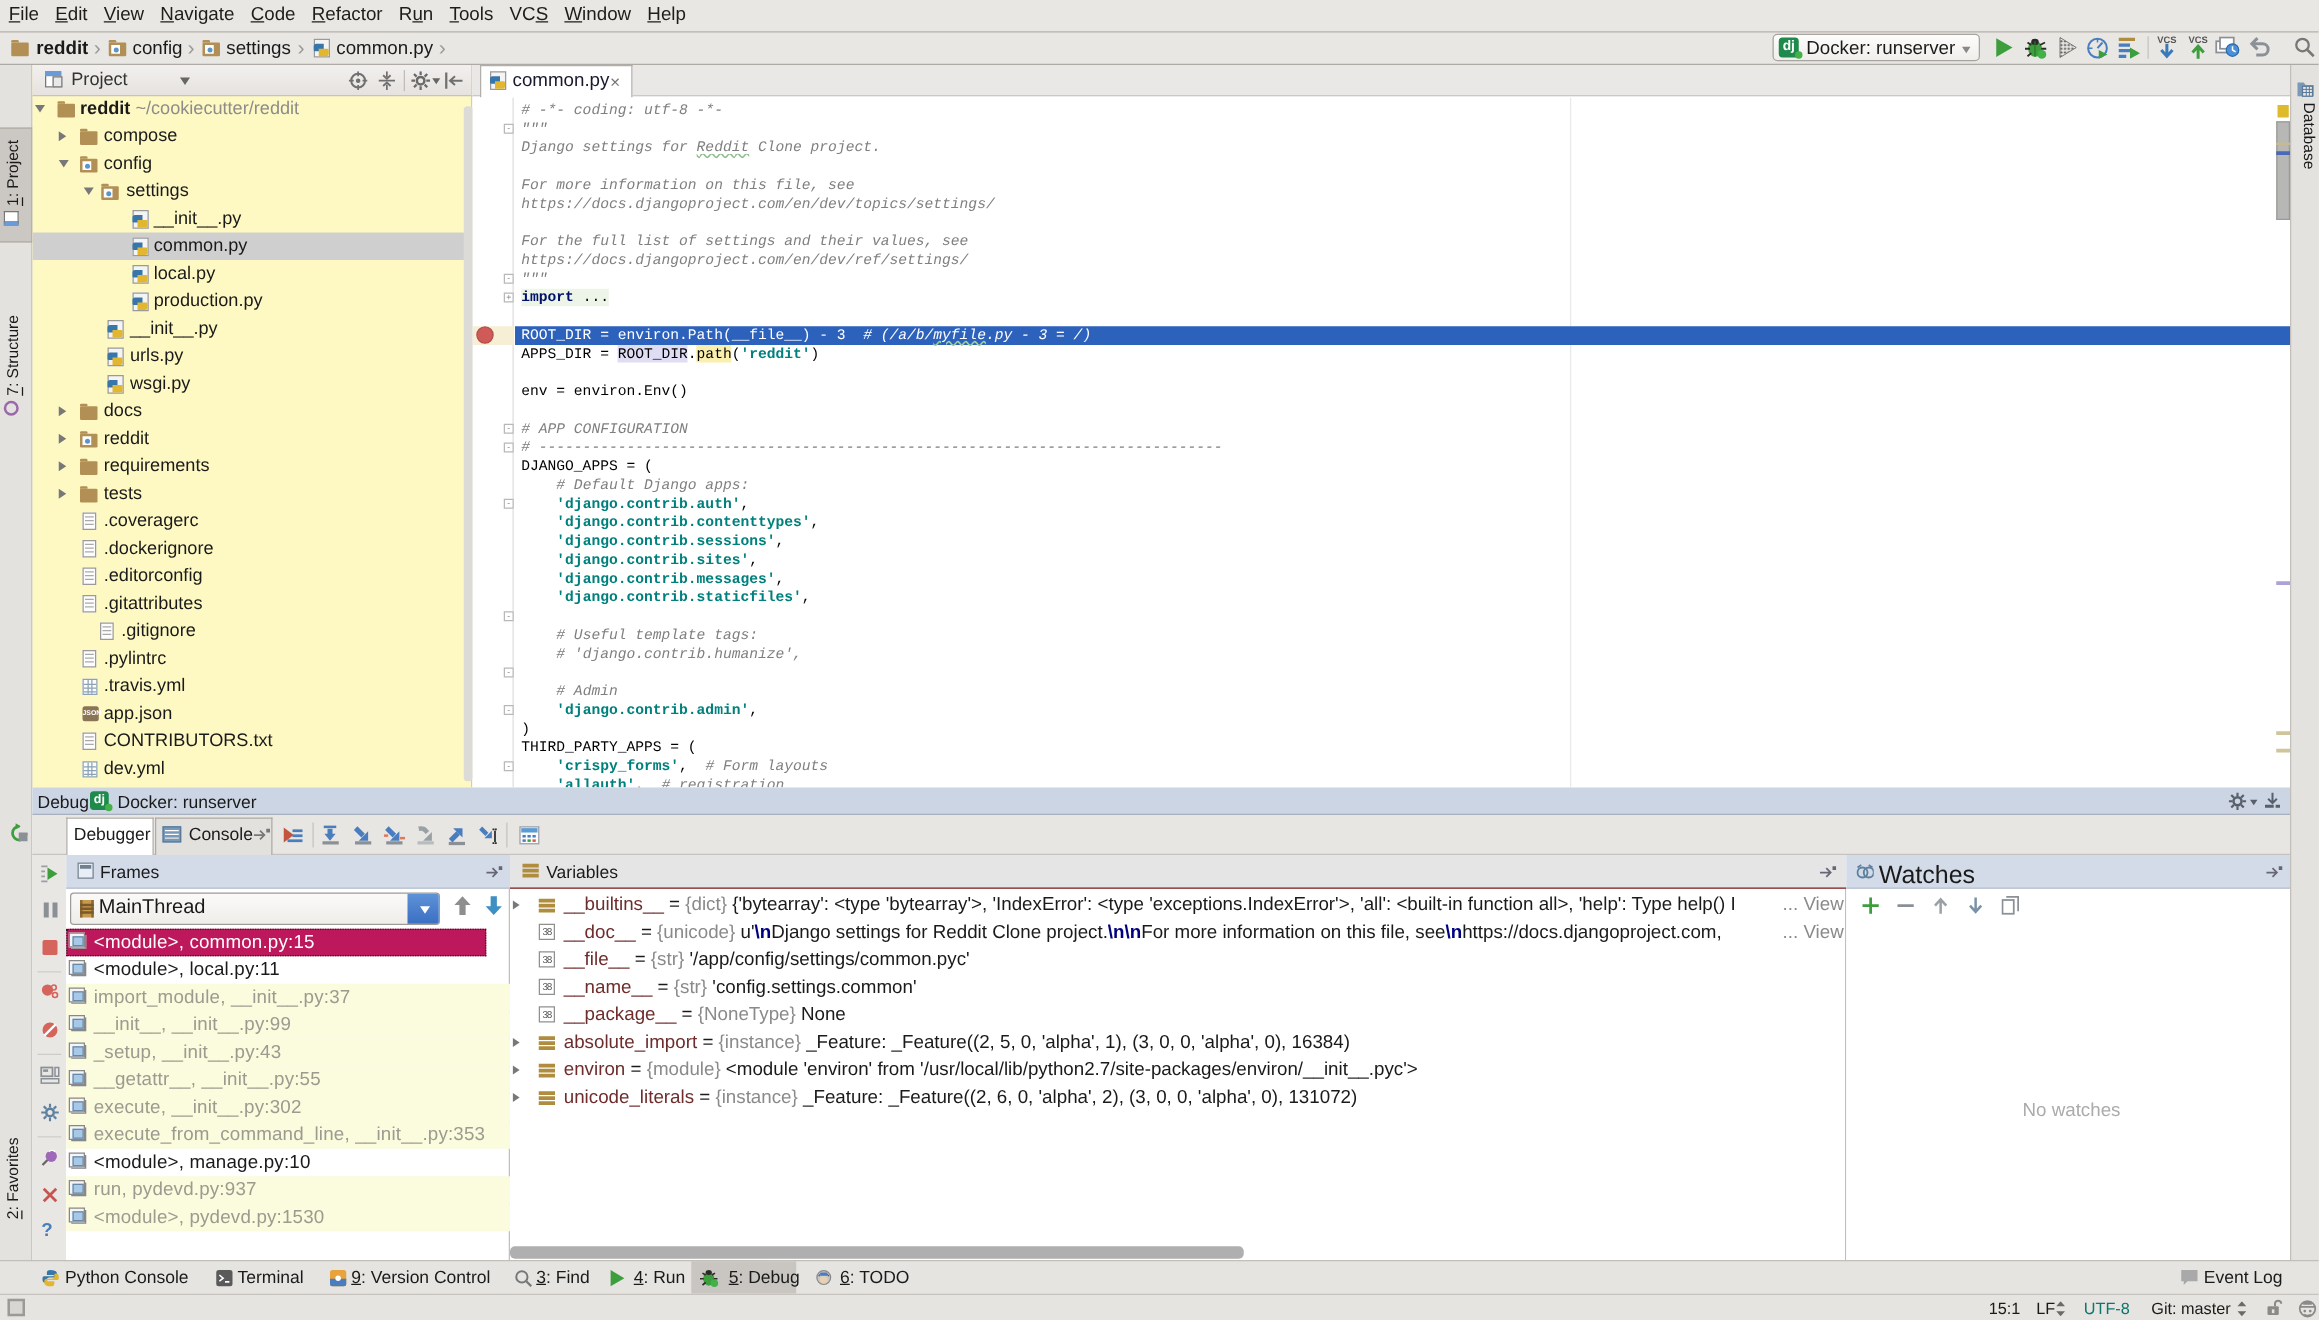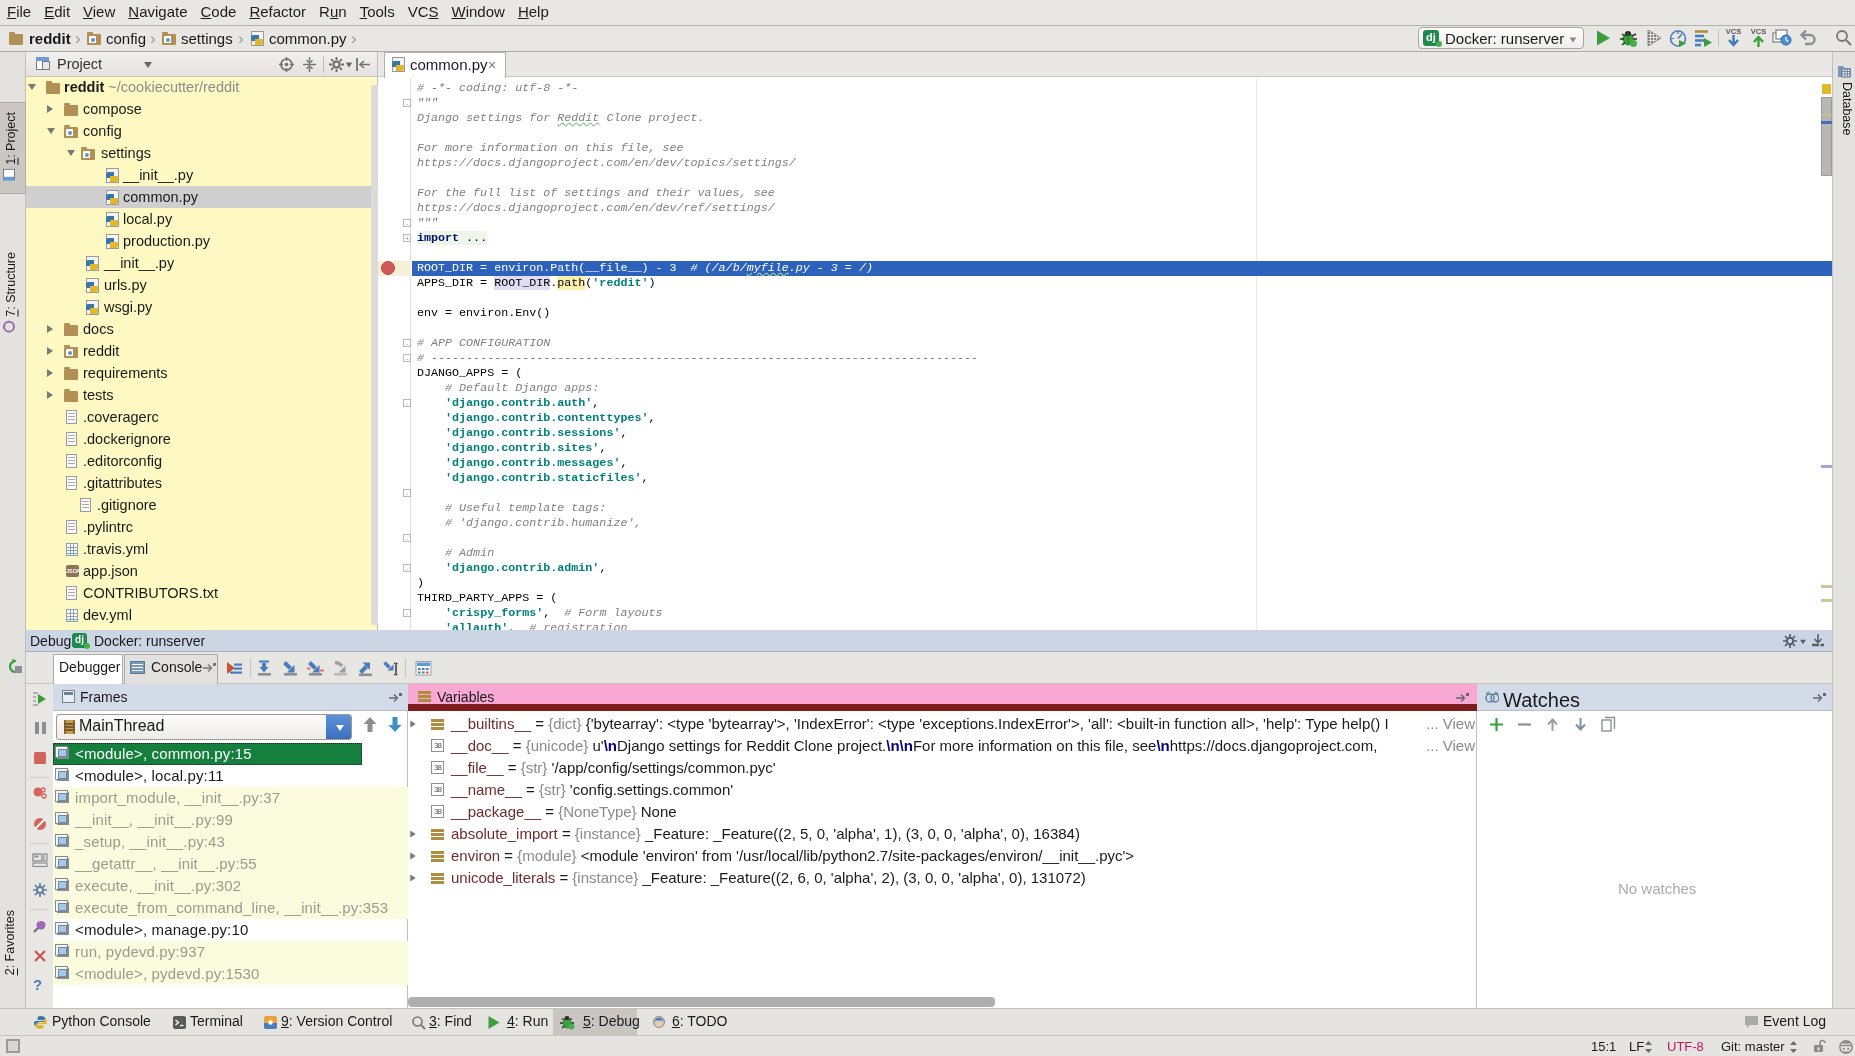--- a/index.html
+++ b/index.html
@@ -402,21 +402,21 @@
 <span style="position:absolute;left:22px;top:2px;font-size:16px">MainThread</span>
 <span style="position:absolute;right:0;top:0;width:25px;height:24px;background:linear-gradient(#5E92D8,#3B6FC2);border-radius:0 2px 2px 0"></span>
 <span class="tri-d" style="position:absolute;right:7px;top:10px;border-top-color:#fff"></span>
 </div>
 <svg style="position:absolute;left:310px;top:32px" width="14" height="17" viewBox="0 0 14 17">
         <path d="M7 1 13.5 8H9.5v8h-5V8H.5z" fill="#8E8E8E"></path>
       </svg>
 <svg style="position:absolute;left:335px;top:32px" width="14" height="17" viewBox="0 0 14 17">
         <path d="M7 16 .5 9h4V1h5v8h4z" fill="#3E8FC4"></path>
       </svg>
-<div class="row22" style="left:0;top:59px;width:309px;background:#15803d;outline:1px dotted #222;outline-offset:-1px;color:#fff;font-size:15px;letter-spacing:0.15px">
+<div class="row22" style="left:0;top:59px;width:336px;background:#be185d;outline:1px dotted #222;outline-offset:-1px;color:#fff;font-size:15px;letter-spacing:0.15px">
         <span class="stkicon" style="left:4px;top:5px"></span>
         <span class="fr-t" style="position:absolute;left:22px;top:0">&lt;module&gt;, common.py:15</span>
       </div>
 <div class="row22" style="left:0;top:81px;width:355px;color:#1a1a1a;font-size:15px;letter-spacing:0.15px">
         <span class="stkicon" style="left:4px;top:5px"></span>
         <span class="fr-t" style="position:absolute;left:22px;top:0">&lt;module&gt;, local.py:11</span>
       </div>
 <div class="row22" style="left:0;top:103px;width:355px;background:#FBFBDE;color:#9B9B8F;font-size:15px;letter-spacing:0.15px">
         <span class="stkicon" style="left:4px;top:5px"></span>
         <span class="fr-t" style="position:absolute;left:22px;top:0">import_module, __init__.py:37</span>
@@ -448,21 +448,21 @@
 <div class="row22" style="left:0;top:257px;width:355px;background:#FBFBDE;color:#9B9B8F;font-size:15px;letter-spacing:0.15px">
         <span class="stkicon" style="left:4px;top:5px"></span>
         <span class="fr-t" style="position:absolute;left:22px;top:0">run, pydevd.py:937</span>
       </div>
 <div class="row22" style="left:0;top:279px;width:355px;background:#FBFBDE;color:#9B9B8F;font-size:15px;letter-spacing:0.15px">
         <span class="stkicon" style="left:4px;top:5px"></span>
         <span class="fr-t" style="position:absolute;left:22px;top:0">&lt;module&gt;, pydevd.py:1530</span>
       </div>
 </div>
 <div class="abs" style="left:382px;top:54px;width:1069px;height:324px;background:#fff;border-right:1px solid #C2BEBA">
-<div style="position:absolute;left:0;top:0;width:1069px;height:27px;background:#f9a8d4;border-bottom:7px solid #7f1d1d">
+<div style="position:absolute;left:0;top:0;width:1069px;height:27px;background:#e5e5e5;border-bottom:1px solid #7f1d1d">
 <span class="varicon" style="left:10px;top:7px"></span>
 <span style="position:absolute;left:29px;top:5px;font-size:14px">Variables</span>
 <svg style="position:absolute;left:1048px;top:8px" width="13" height="12" viewBox="0 0 13 12">
           <path d="M0 6h8M5 2.5 8.5 6 5 9.5" fill="none" stroke="#667" stroke-width="1.4"></path>
           <rect x="10" y="1" width="3" height="3" fill="#667"></rect>
         </svg>
 </div>
 <div class="row22" style="left:0;top:29px;width:1068px;font-size:15px;overflow:hidden">
         <span class="tri-r" style="position:absolute;left:2px;top:7px;transform:scale(0.9)"></span>
         <span class="varicon" style="left:23px;top:6px"></span>
@@ -584,21 +584,21 @@
 <span style="position:absolute;left:1763px;top:4px">Event Log</span>
 </div>
 
 <div class="abs" id="statusbar" style="left:0;top:1035px;width:1855px;height:21px;background:#E6E4E1;border-top:1px solid #C6C2BE;font-size:13.5px">
     <span style="position:absolute;left:6px;top:3px;width:14px;height:14px;border:2px solid #9A9A98;background:#D8D6D3"></span>
 <span style="position:absolute;left:1591px;top:3px;font-size:13px">15:1</span>
 <span style="position:absolute;left:1629px;top:3px;font-size:13px">LF</span>
 <svg style="position:absolute;left:1644px;top:5px" width="9" height="12" viewBox="0 0 9 12">
       <path d="M4.5 0 8 4H1zM4.5 12 1 8h7z" fill="#6A6A68"></path>
     </svg>
-<span style="position:absolute;left:1667px;top:3px;color:#be185d;font-size:13px">UTF-8</span>
+<span style="position:absolute;left:1667px;top:3px;color:#0f766e;font-size:13px">UTF-8</span>
 <span style="position:absolute;left:1721px;top:3px;font-size:13px">Git: master</span>
 <svg style="position:absolute;left:1789px;top:5px" width="9" height="12" viewBox="0 0 9 12">
       <path d="M4.5 0 8 4H1zM4.5 12 1 8h7z" fill="#6A6A68"></path>
     </svg>
 <svg style="position:absolute;left:1812px;top:3px" width="14" height="15" viewBox="0 0 14 15">
       <rect x="2" y="6" width="9" height="7" rx="1" fill="#8A8A88"></rect>
       <path d="M8 6V4a2.5 2.5 0 0 1 5 0" fill="none" stroke="#8A8A88" stroke-width="1.6"></path>
       <rect x="5.5" y="8.5" width="2" height="3" fill="#E6E4E1"></rect>
     </svg>
 <svg style="position:absolute;left:1838px;top:2px" width="16" height="17" viewBox="0 0 16 17">

